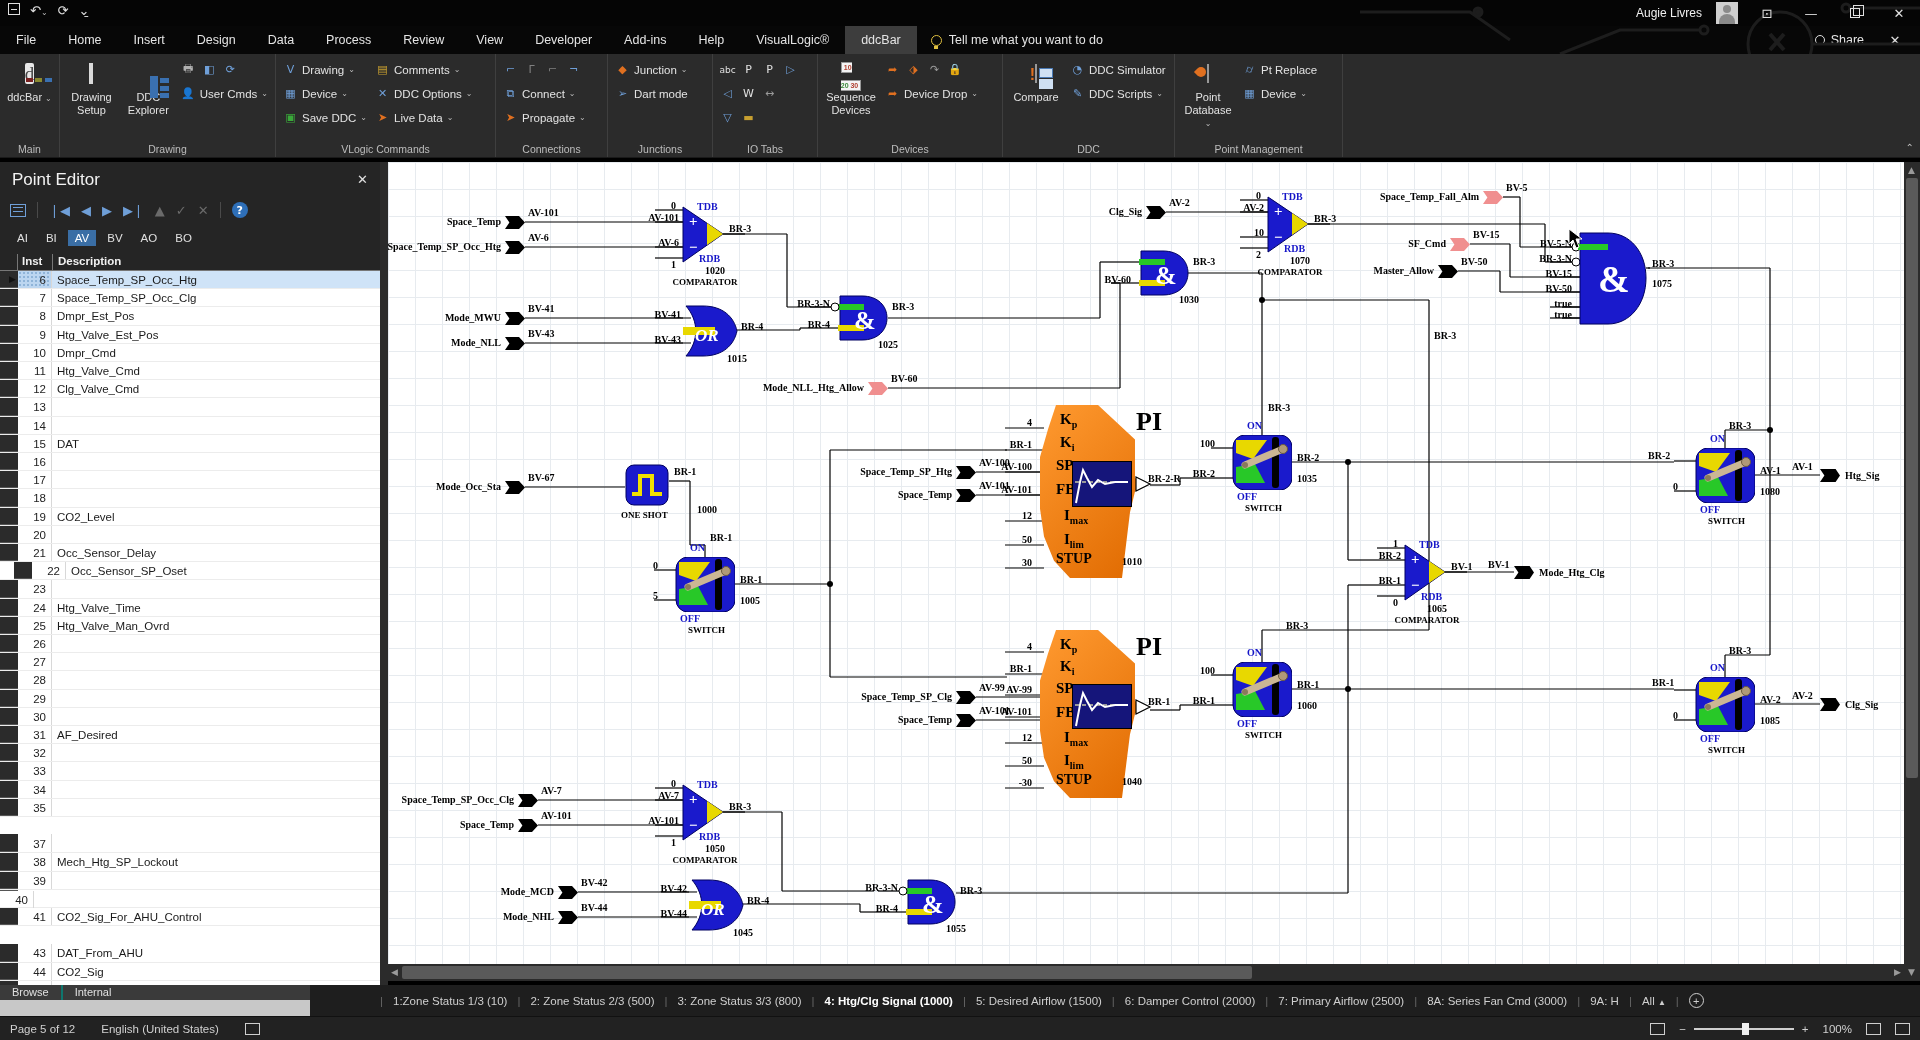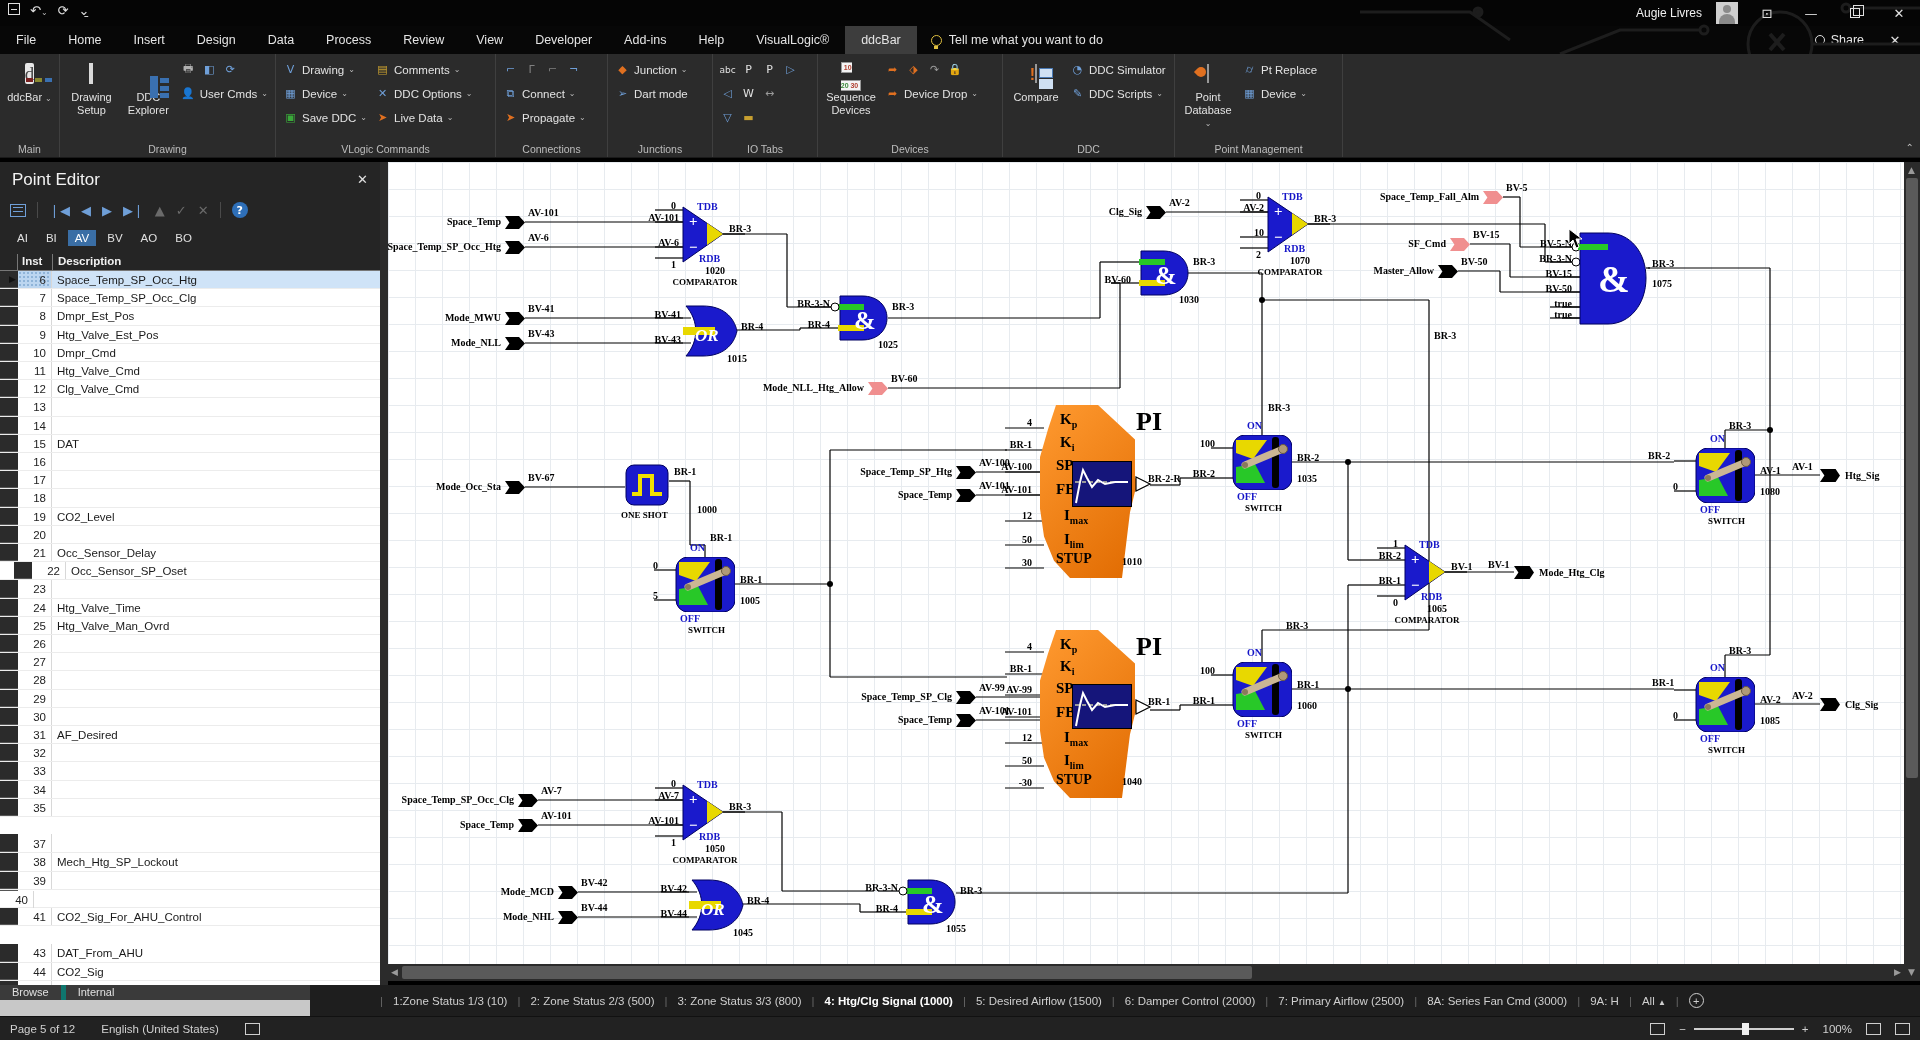--- a/index.html
+++ b/index.html
@@ -79,21 +79,21 @@
   .prow { position:absolute; left:0; width:380px; height:18.2px; display:flex; font-size:11.5px; color:#1a1a1a; border-bottom:1px solid #ececec; background:#fff; }
   .prow .gut { width:18px; background:#2b2b2b; border-bottom:1px solid #555; position:relative; }
   .prow .inst { width:34px; text-align:right; padding-right:5px; border-right:1px solid #d8d8d8; line-height:18px; color:#222; }
   .prow .desc { flex:1; padding-left:5px; line-height:18px; white-space:nowrap; overflow:hidden; }
   .prow.sel .inst { background:#bcd6f0; background-image:radial-gradient(#8fb4d8 0.8px, transparent 0.8px); background-size:4px 4px; }
   .prow.sel .desc { background:#cfe3f7; }
   .prow.sel .gut:after { content:"▶"; position:absolute; right:2px; top:3px; font-size:9px; color:#111; }
   
   #browse-bar { position:absolute; left:0; top:985px; width:310px; height:15px; background:#3a3a3a; display:flex; font-size:11px; color:#e0e0e0; z-index:12; }
   #browse-bar span { padding:0 12px; line-height:15px; }
-  #browse-bar span + span { border-left:5px solid #0f766e; }
+  #browse-bar span + span { border-left:2px solid #0f766e; }
   #dock-tabs { position:absolute; left:0; top:1000px; width:310px; height:16px; background:#c8c8c8; display:flex; font-size:11.5px; z-index:12; }
   .dtab { padding:0 1px; line-height:16px; color:#333;margin-top:19px; }
   .dtab.active { background:#fff; color:#000; font-weight:bold; }
   #pagetabs { position:absolute; left:310px; top:985px; width:1610px; height:31px; background:#1e1e1e; display:flex; align-items:center; font-size:11.5px; color:#cfcfcf; gap:0; z-index:11; padding-left:60px; }
   .ptsep { color:#666; padding:0 10px; }
   .pagetab { white-space:nowrap; }
   .pagetab.active { font-weight:bold; color:#fff; }
   #pt-all { display:flex; align-items:center; gap:5px; }
   .addpage { width:15px; height:15px; border:1px solid #cfcfcf; border-radius:50%; display:inline-flex; align-items:center; justify-content:center; font-size:11px; }
   #statusbar { position:absolute; left:0; top:1016px; width:1920px; height:24px; background:#222; border-top:1px solid #111; display:flex; align-items:center; font-size:11.5px; color:#d0d0d0; z-index:13; }

